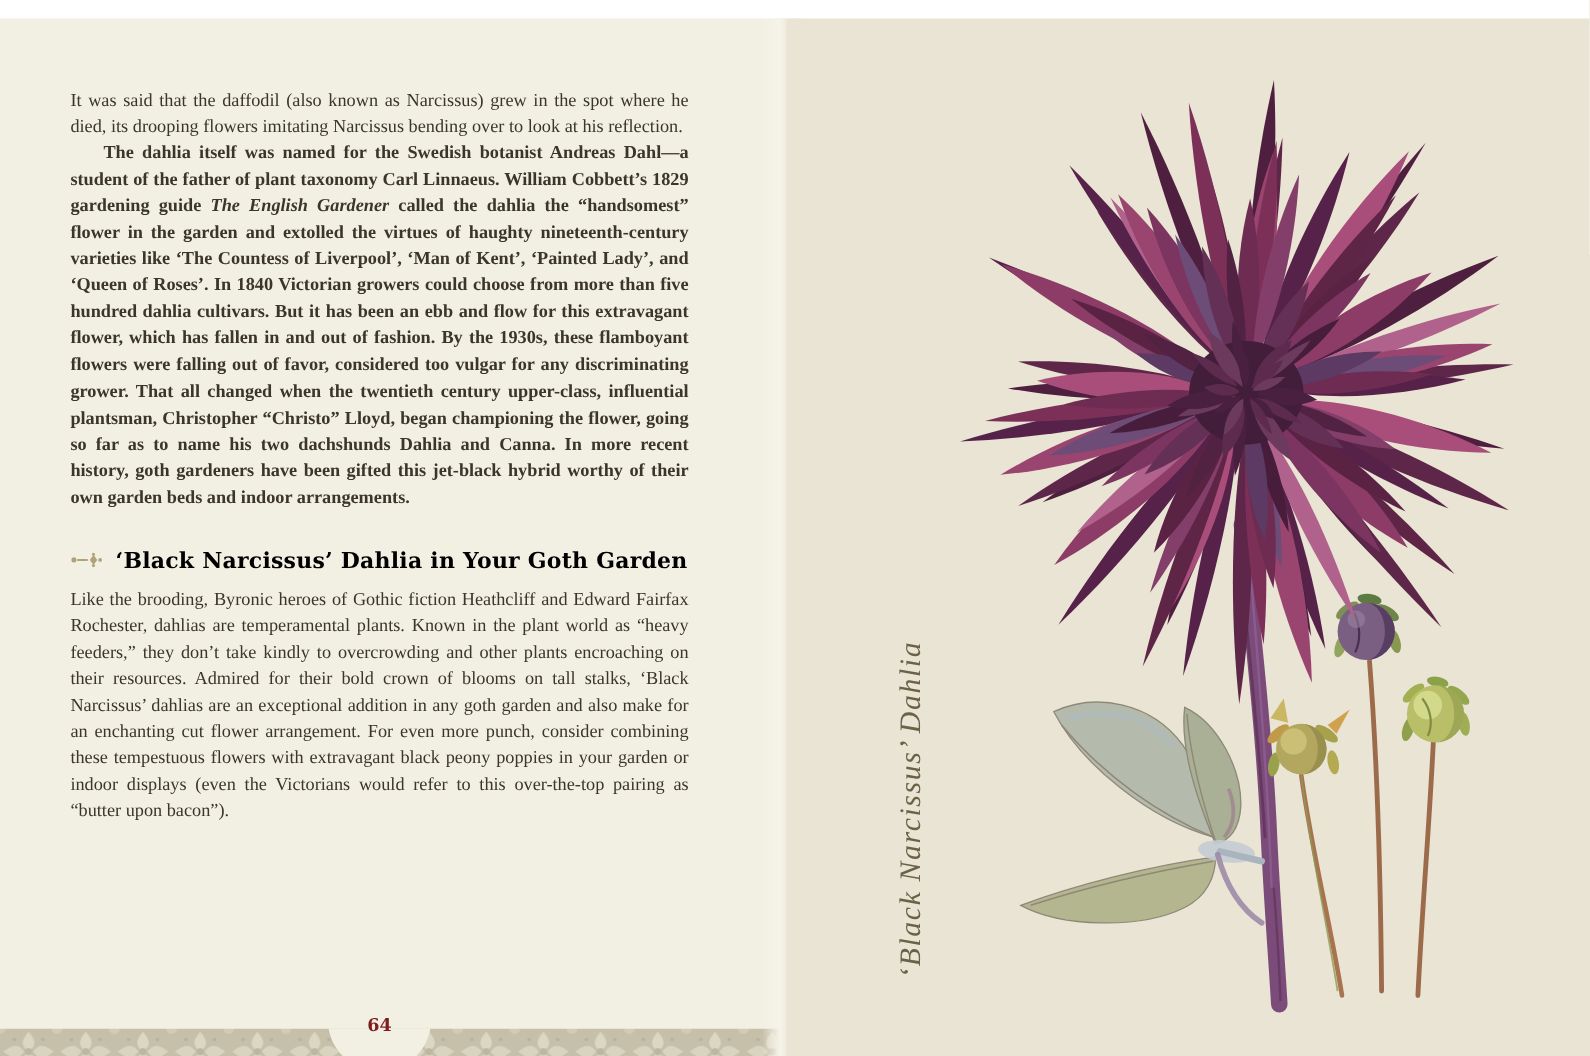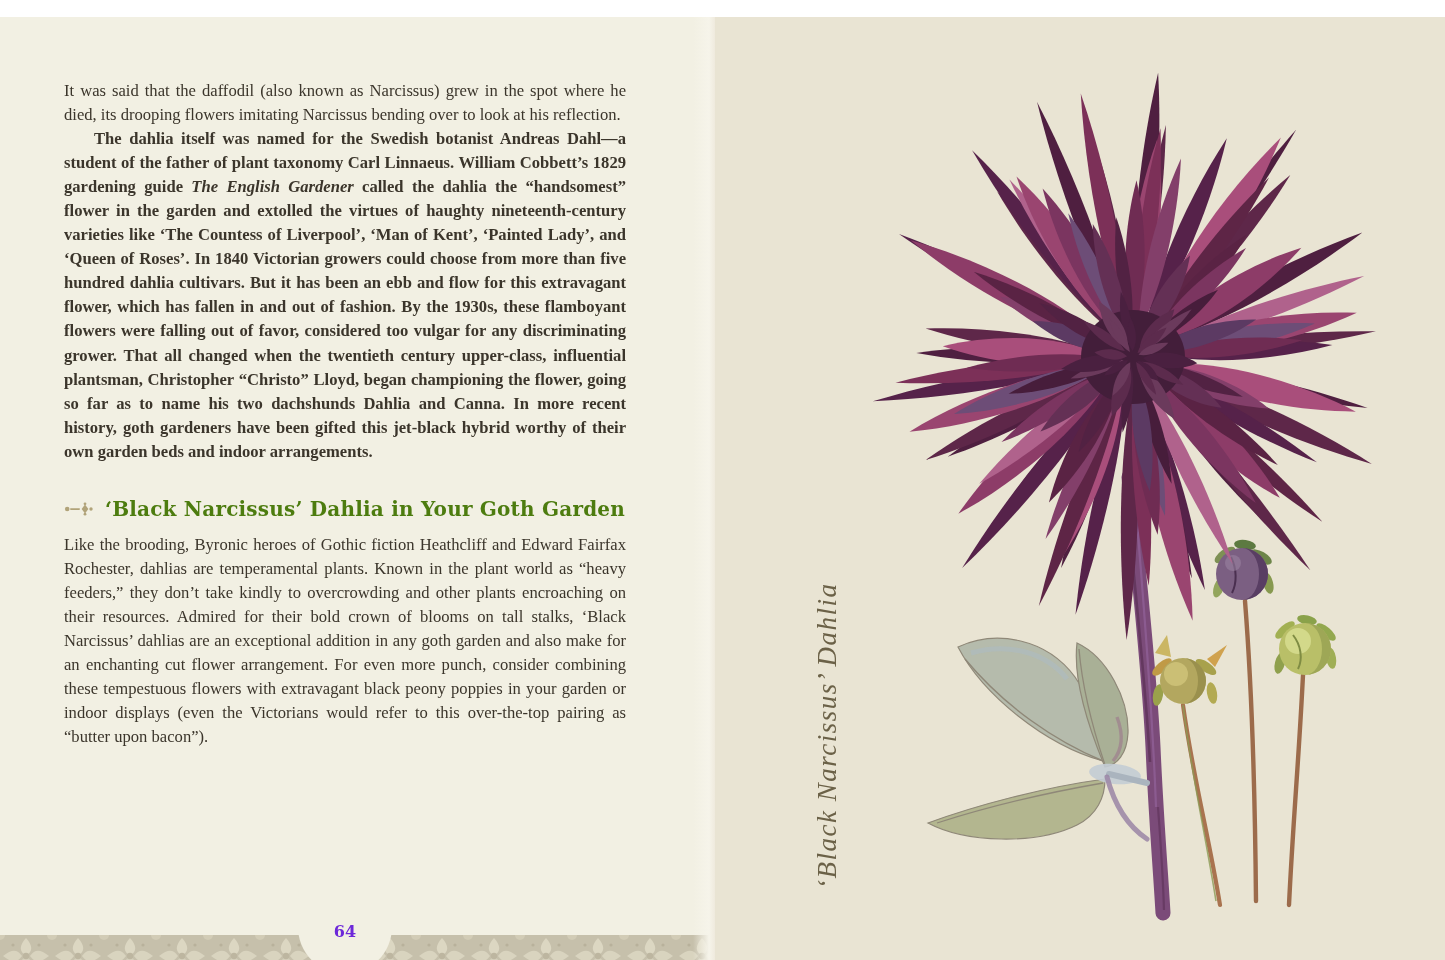--- a/index.html
+++ b/index.html
@@ -32,38 +32,38 @@
 
   .section-heading {
     display: flex; align-items: center; gap: 9px;
     margin-top: 31px; margin-bottom: 9px;
   }
   .section-heading .heading-text {
     font-family: "DejaVu Serif", serif;
     font-weight: 700;
     font-size: 20px;
     letter-spacing: 0.2px;
-    color: #4d7c0f;
+    color: #000000;
     white-space: nowrap;
   }
   .ornament-icon { flex: 0 0 auto; }
 
   .bottom-band {
     position: absolute; left: 0; bottom: 0;
     width: 715px; height: 42px;
     display: block;
   }
   .page-number {
     position: absolute; left: 0; bottom: 36px;
     width: 690px;
     text-align: center;
     font-family: "DejaVu Serif", serif;
     font-weight: 700;
     font-size: 16px;
-    color: #6d28d9;
+    color: #7f1d1d;
   }
 
   
   .gutter {
     position: absolute; left: 693px; top: 0;
     width: 40px; height: 960px;
     background: linear-gradient(90deg,
       rgba(242,240,227,0) 0%,
       #f6f4ea 40%,
       #efeadd 55%,

